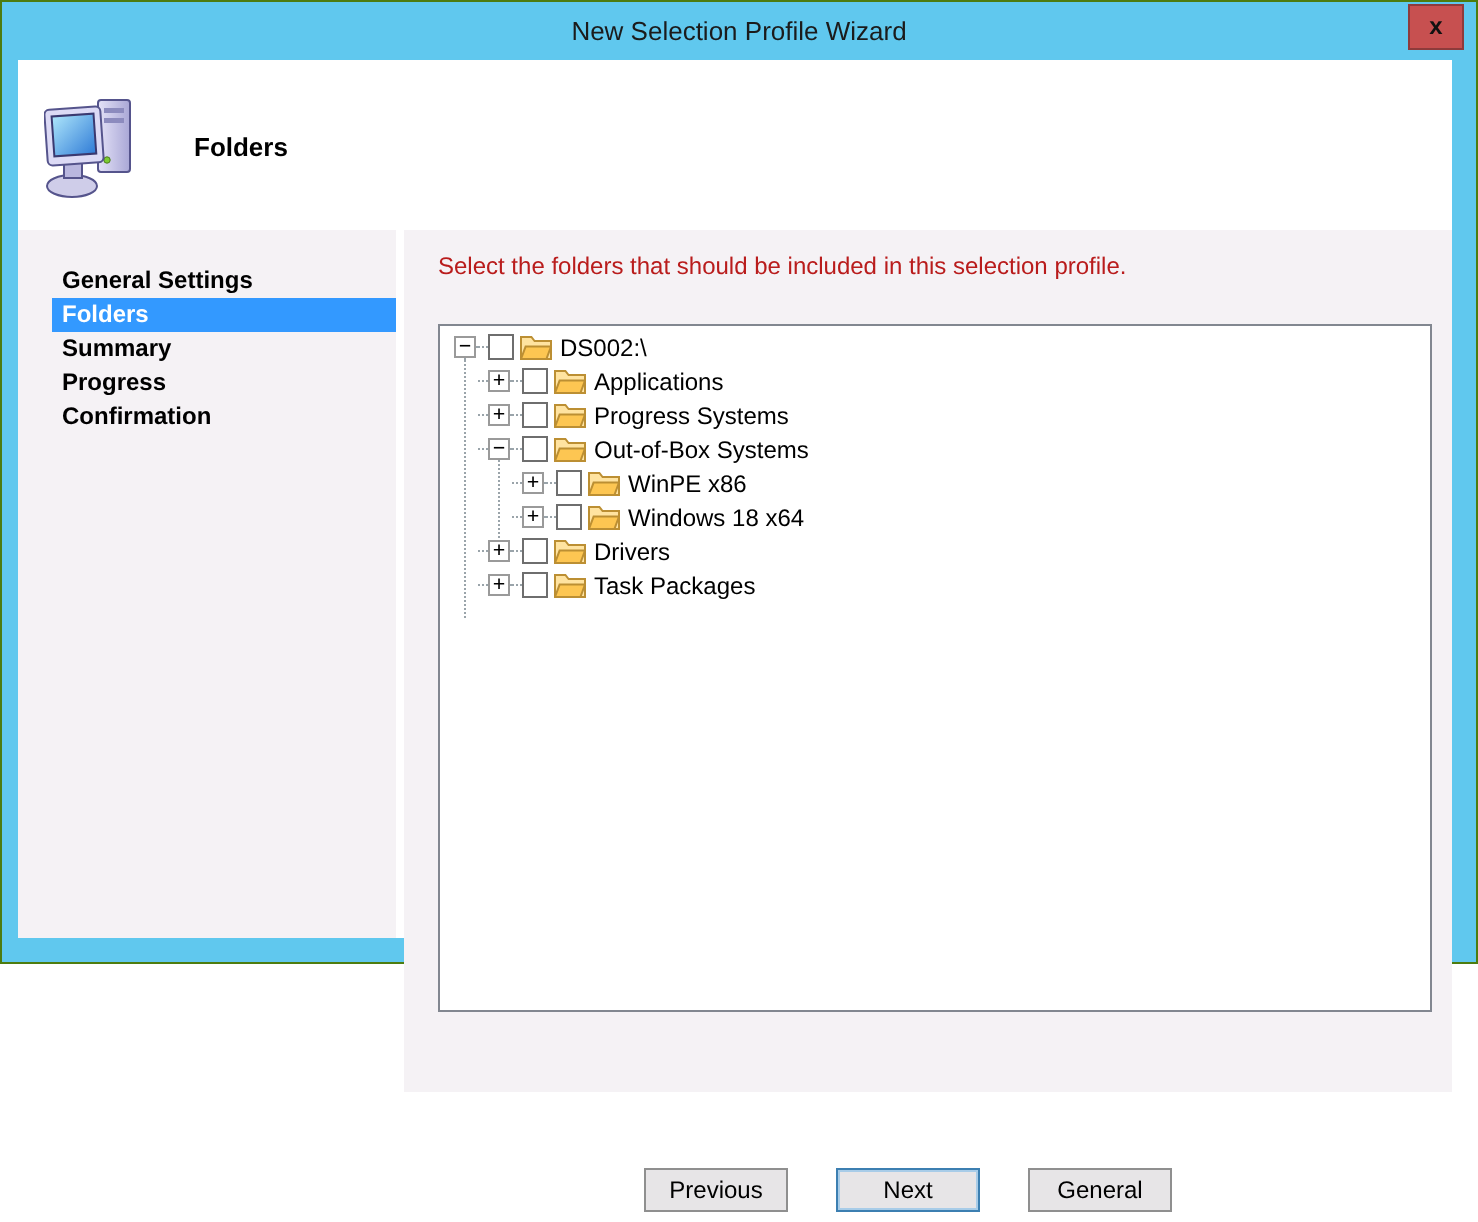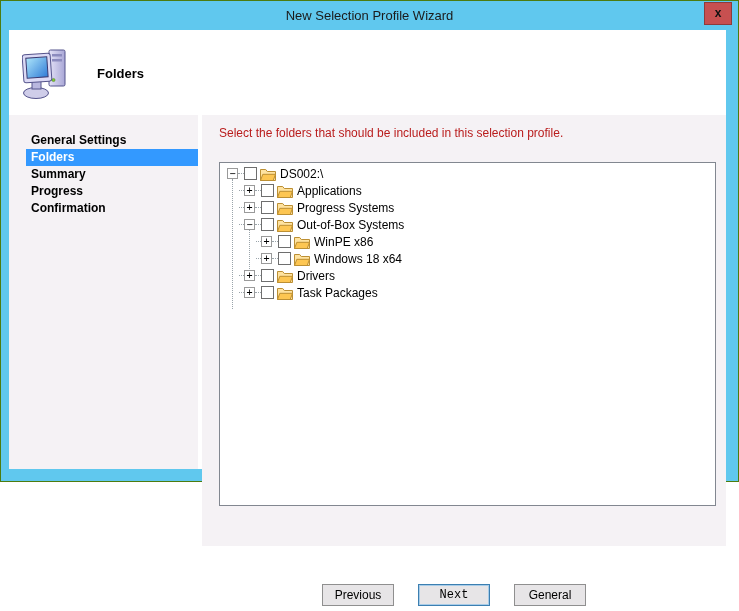--- a/index.html
+++ b/index.html
@@ -83,21 +83,21 @@
   }
   #button-row {
     position:absolute; top:18px; left:0; right:20px;
     display:flex; justify-content:center; gap:24px;margin-top:16px;
   }
   .btn {
     width:72px; height:22px; font-size:12px; color:#000;
     font-family:"Liberation Sans", sans-serif;
     background:#E7E5E7; border:1px solid #8F8F8F; cursor:pointer;
   }
-  .btn.default { border:1px solid #3C7FB1; box-shadow:inset 0 0 0 1px #A8CCE8;font-family:Liberation Mono, monospace; }
+  .btn.default { border:1px solid #3C7FB1; box-shadow:inset 0 0 0 1px #A8CCE8; }
 </style>
 </head>
 <body>
 
 <div id="window">
 
   <div id="titlebar">
     <div id="title-text">New Selection Profile Wizard</div>
     <div id="close-btn">x</div>
   </div>

